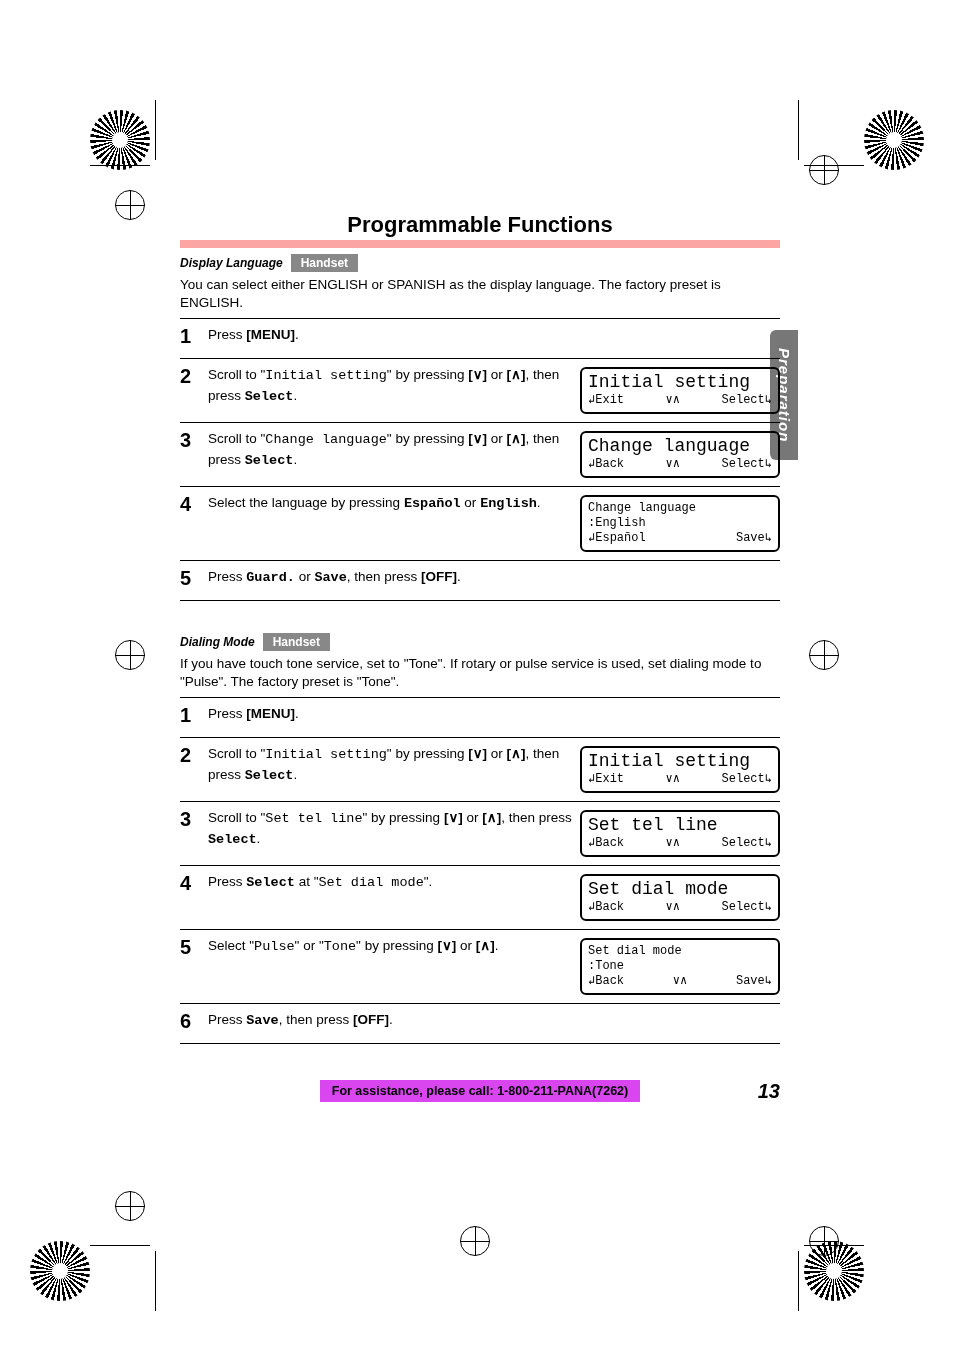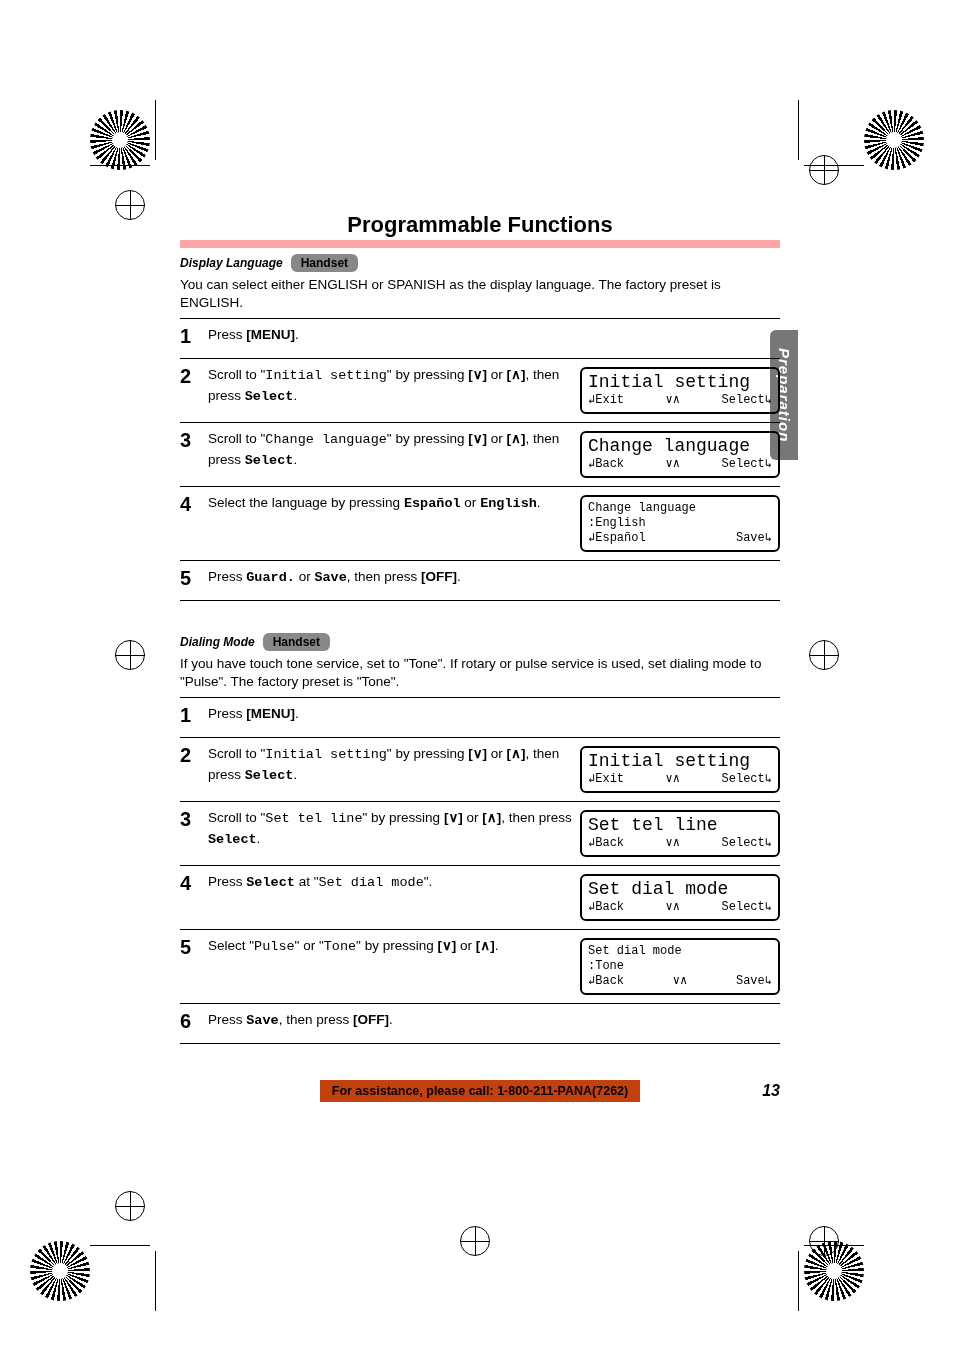--- a/index.html
+++ b/index.html
@@ -72,25 +72,25 @@
     margin-bottom: 4px;
   }
   .h2 {
     font-size: 12px;
     font-weight: bold;
     font-style: italic;
   }
   .pill {
     display: inline-block;
     background: #888;
-    color: #000000;
+    color: #ffffff;
     font-size: 12px;
     font-weight: bold;
     padding: 2px 10px;
-    border-radius: 6px;
+    border-radius: 0;
   }
 
   .intro {
     font-size: 13.5px;
     line-height: 1.35;
     margin-bottom: 6px;
   }
 
   .steps {
     border-top: 1px solid #000;
@@ -167,30 +167,30 @@
     position: absolute;
     left: 180px;
     width: 600px;
     top: 1080px;
     display: flex;
     align-items: center;
     justify-content: center;
     gap: 40px;
   }
   .footer-box {
-    background: #c2410c;
+    background: #d946ef;
     color: #000;
     font-size: 12.5px;
     font-weight: bold;
     padding: 4px 12px;
   }
   .page-num {
     position: absolute;
     right: 0;
-    font-size: 16px;
+    font-size: 20px;
     font-style: italic;
     font-weight: bold;
   }
 
   .gap { height: 28px; }
 </style>
 </head>
 <body>
 
 <div class="page">

